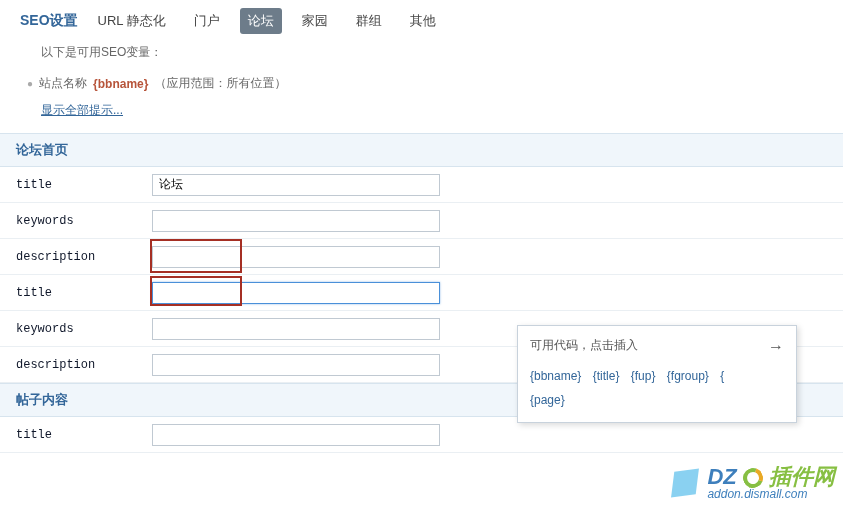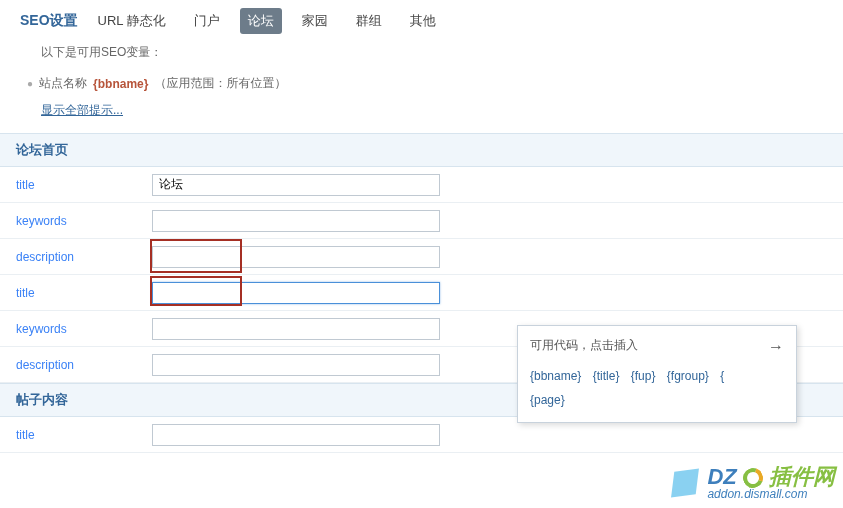--- a/index.html
+++ b/index.html
@@ -92,21 +92,22 @@
   }
   .form-row {
     display: flex;
     align-items: center;
     border-bottom: 1px solid #eaeff3;
     padding: 6px 16px;
     min-height: 36px;
   }
   .form-row .label {
     width: 136px;
-    color: #3b82f6;
+    color: #0f172a;
+    font-family: Liberation Mono, monospace;
   }
   .form-row input[type=text] {
     width: 288px;
     height: 22px;
     border: 1px solid #c0c9d2;
     padding: 2px 6px;
     font-size: 12px;
     background: #fff;
     outline: none;
   }

